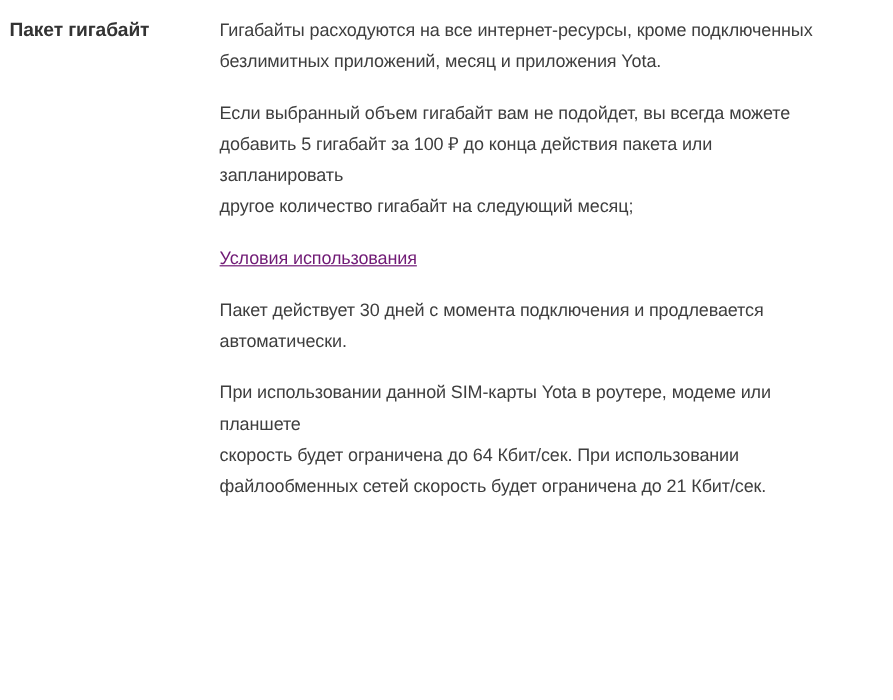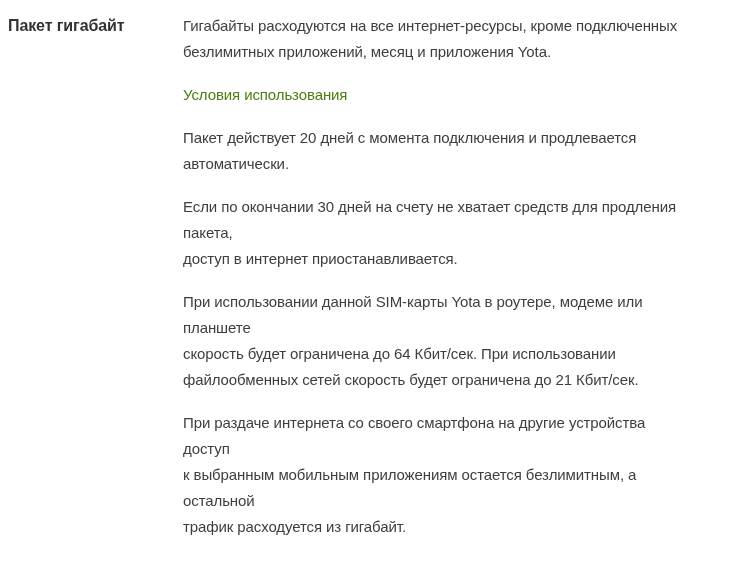--- a/index.html
+++ b/index.html
@@ -31,38 +31,37 @@
   }
   .para {
     font-size: 15px;
     line-height: 26px;
     color: #3e3e3e;
     letter-spacing: -0.1px;
     margin: 0 0 17px 0;
     white-space: pre-line; 
   }
   .para.muted {
-    color: #4d7c0f;
+    color: #701a75;
+    text-decoration: underline;
   }
 </style>
 </head>
 <body>
 
 <div class="page">
   <div class="label-col">
     <div class="section-title">Пакет гигабайт</div>
   </div>
   <div class="content-col">
     <p class="para">Гигабайты расходуются на все интернет-ресурсы, кроме подключенных
 безлимитных приложений, месяц и приложения Yota.</p>
+    <p class="para">Если выбранный объем гигабайт вам не подойдет, вы всегда можете
+добавить 5 гигабайт за 100 ₽ до конца действия пакета или запланировать
+другое количество гигабайт на следующий месяц;</p>
     <p class="para muted">Условия использования</p>
-    <p class="para">Пакет действует 20 дней с момента подключения и продлевается
+    <p class="para">Пакет действует 30 дней с момента подключения и продлевается
 автоматически.</p>
-    <p class="para">Если по окончании 30 дней на счету не хватает средств для продления пакета,
-доступ в интернет приостанавливается.</p>
     <p class="para">При использовании данной SIM-карты Yota в роутере, модеме или планшете
 скорость будет ограничена до 64 Кбит/сек. При использовании
 файлообменных сетей скорость будет ограничена до 21 Кбит/сек.</p>
-    <p class="para">При раздаче интернета со своего смартфона на другие устройства доступ
-к выбранным мобильным приложениям остается безлимитным, а остальной
-трафик расходуется из гигабайт.</p>
   </div>
 </div>
 
 </body></html>

